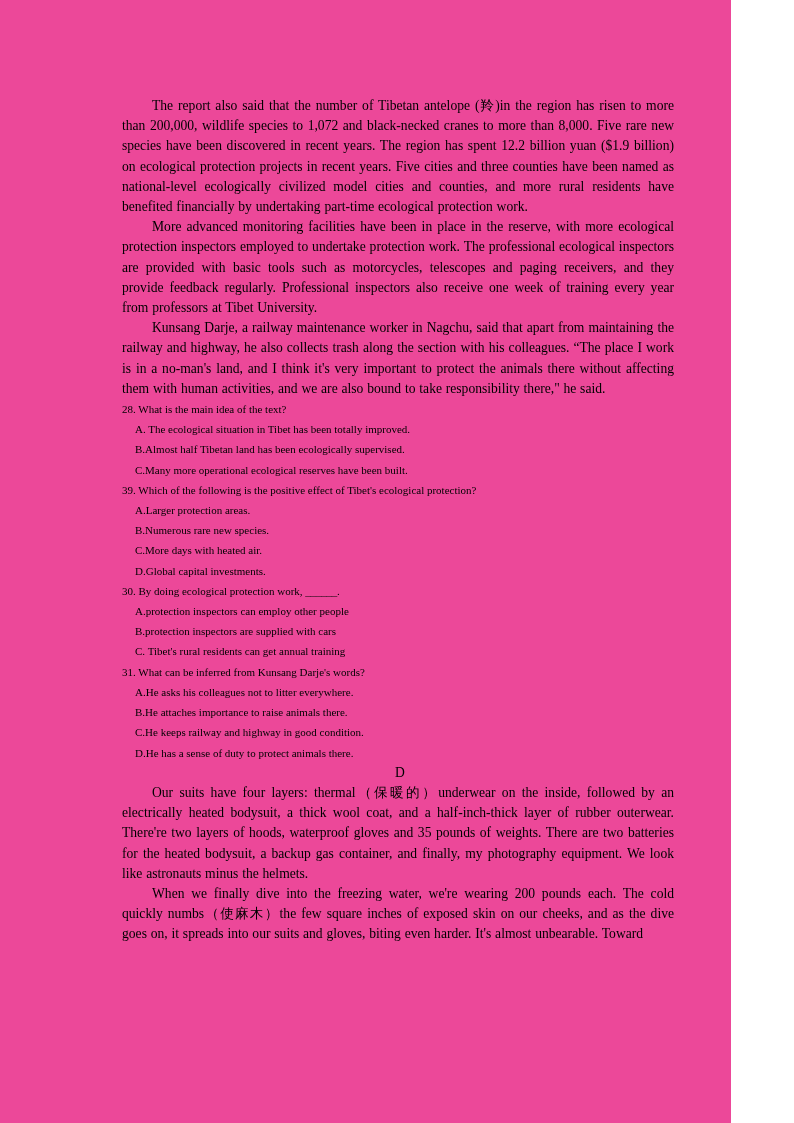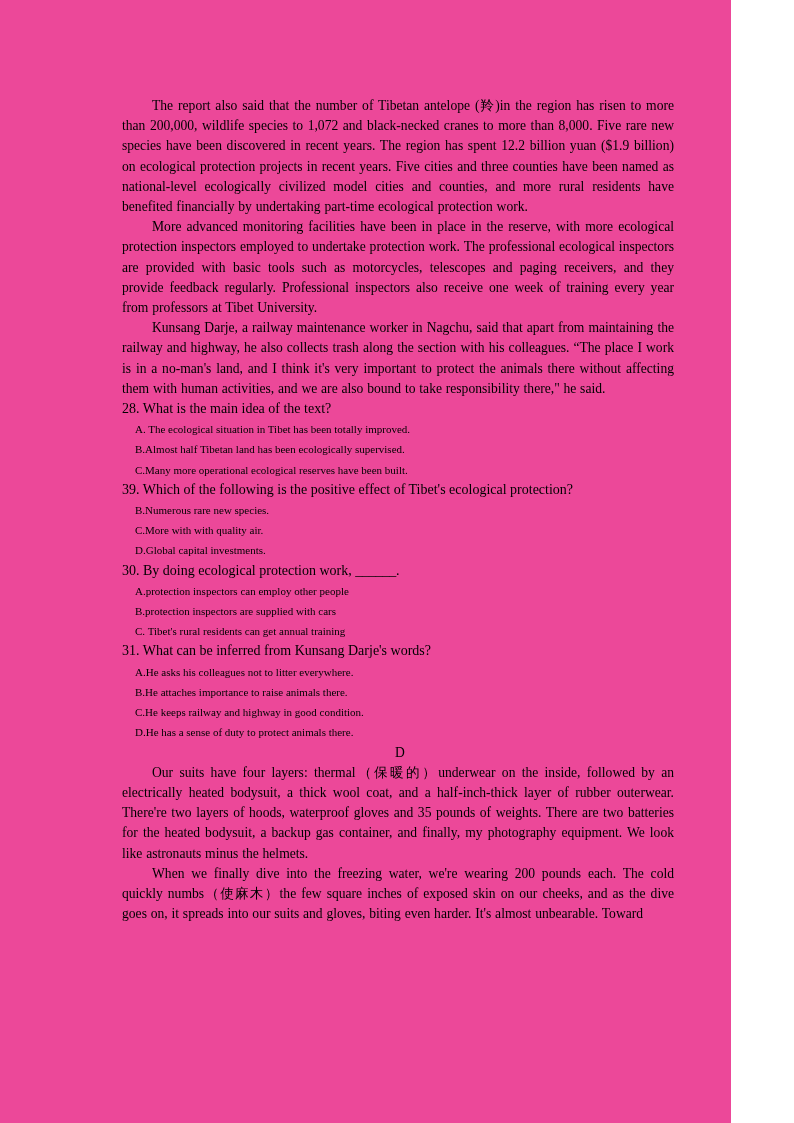--- a/index.html
+++ b/index.html
@@ -31,21 +31,21 @@
     margin: 0;
     font-size: 13.6px;
     line-height: 20.2px;
     text-align: justify;
     text-justify: inter-word;
     text-indent: 30px;
     word-spacing: 0.4px;
   }
   .q-line {
     margin: 0;
-    font-size: 14px;
+    font-size: 11px;
     line-height: 20.2px;
     text-align: left;
     white-space: pre-wrap;
   }
   .opt-line {
     margin: 0;
     padding-left: 13px;
     font-size: 11px;
     line-height: 20.2px;
     text-align: left;
@@ -74,22 +74,23 @@
 
     <div>
       <p class="q-line"><span>28.</span> <span>What is the main idea of the text?</span></p>
       <p class="opt-line">A. The ecological situation in Tibet has been totally improved.</p>
       <p class="opt-line">B.Almost half Tibetan land has been ecologically supervised.</p>
       <p class="opt-line">C.Many more operational ecological reserves have been built.</p>
     </div>
 
     <div>
       <p class="q-line"><span>39.</span> <span>Which of the following is the positive effect of Tibet's ecological protection?</span></p>
+      <p class="opt-line">A.Larger protection areas.</p>
       <p class="opt-line">B.Numerous rare new species.</p>
-      <p class="opt-line">C.More with with quality air.</p>
+      <p class="opt-line">C.More days with heated air.</p>
       <p class="opt-line">D.Global capital investments.</p>
     </div>
 
     <div>
       <p class="q-line"><span>30.</span> <span>By doing ecological protection work, </span><span class="blank-rule">______</span><span>.</span></p>
       <p class="opt-line">A.protection inspectors can employ other people</p>
       <p class="opt-line">B.protection inspectors are supplied with cars</p>
       <p class="opt-line">C. Tibet's rural residents can get annual training</p>
     </div>
 

